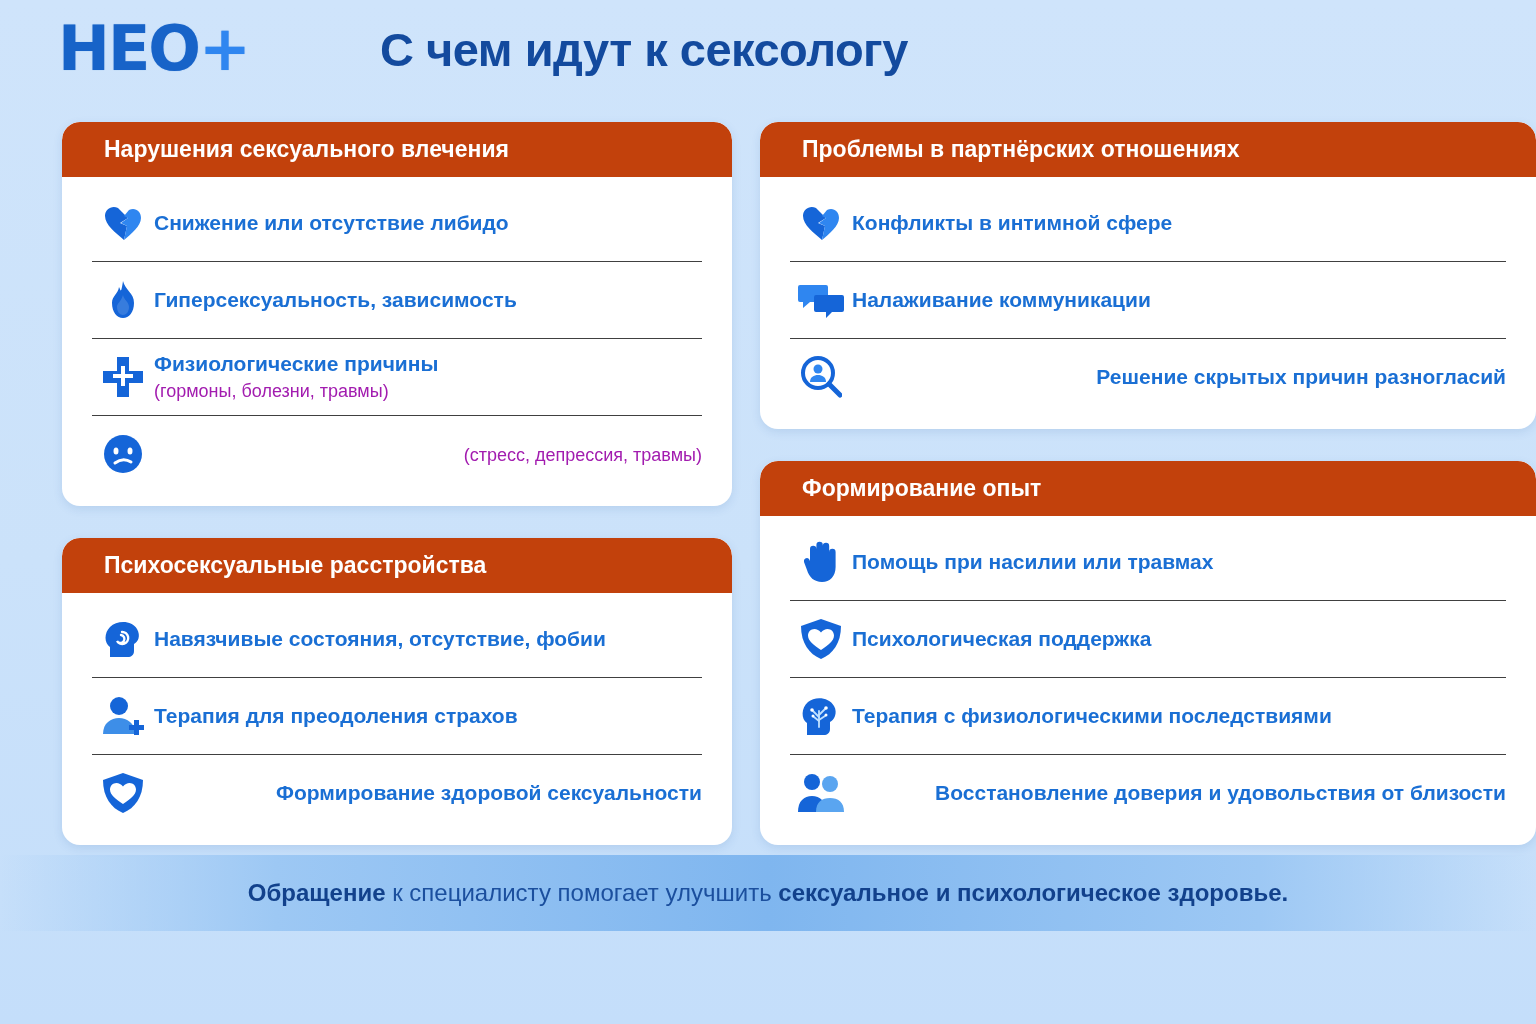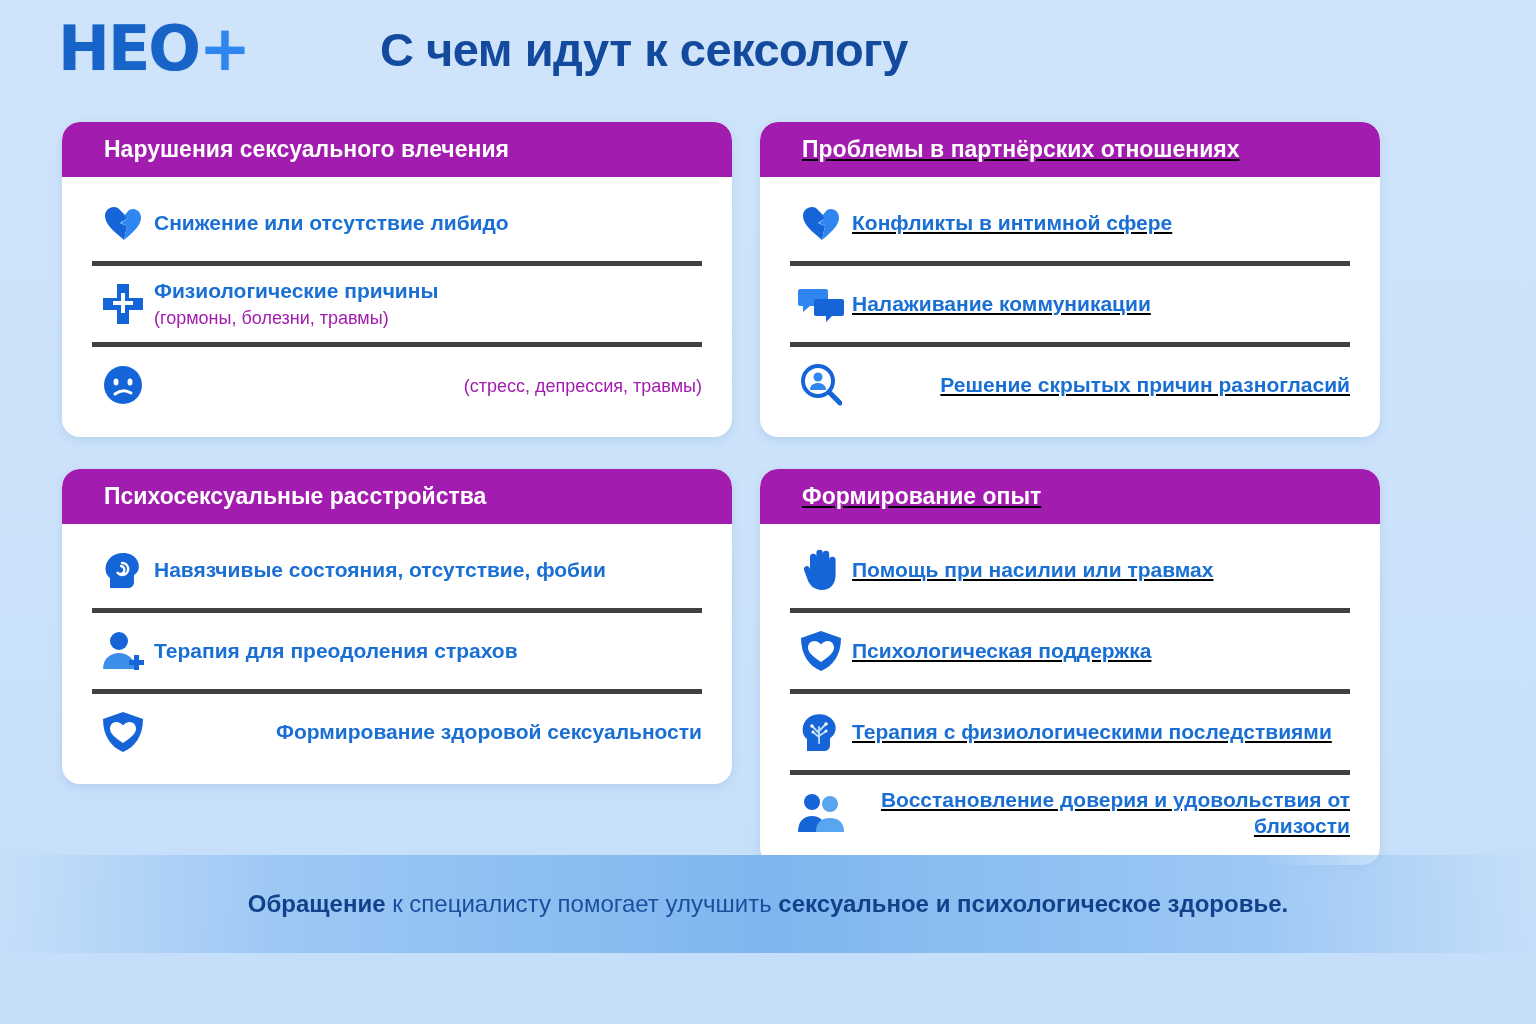--- a/index.html
+++ b/index.html
@@ -60,49 +60,48 @@
   .col-left {
     position: absolute;
     left: 62px;
     top: 122px;
     width: 670px;
   }
   .col-right {
     position: absolute;
     left: 760px;
     top: 122px;
-    width: 620px;
-    text-decoration: underline;
+    width: 776px;
   }
 
   
   .card {
     background: #ffffff;
     border-radius: 18px;
     box-shadow: 0 3px 10px rgba(40,90,160,.13);
     overflow: hidden;
     margin-bottom: 32px;
   }
   .card-head {
-    background: #a21caf;
+    background: #c2410c;
     color: #ffffff;
     font-size: 23px;
     font-weight: bold;
     padding: 14px 0 14px 42px;
     border-radius: 18px 18px 0 0;
     letter-spacing: 0px;
   }
   .card-body {
     padding: 8px 30px 14px 30px;
   }
   .row {
     display: flex;
     align-items: center;
     min-height: 64px;
-    border-bottom: 5px solid #404040;
+    border-bottom: 1px solid #404040;
     padding: 6px 0;
   }
   .row:last-child {
     border-bottom: none;
     text-align: right;
   }
   .row-icon {
     width: 62px;
     min-width: 62px;
     display: flex;
@@ -127,21 +126,21 @@
 
   
   .col-right .row-main { font-size: 21px; }
 
   
   .footer {
     position: absolute;
     left: 0;
     top: 855px;
     width: 1536px;
-    height: 98px;
+    height: 76px;
     background: linear-gradient(90deg, rgba(190,220,250,0) 0%, #9dc8f4 18%, #7fb6ef 50%, #9dc8f4 82%, rgba(190,220,250,0) 100%);
     display: flex;
     align-items: center;
     justify-content: center;
   }
   .footer-text {
     font-size: 24px;
     font-weight: bold;
     color: #12418c;
     letter-spacing: 0px;
@@ -173,20 +172,31 @@
             <svg width="40" height="38" viewBox="0 0 40 38">
               <path d="M19 8 L13 2 C7 -1 0 3 0 10 C0 19 11 27 19 34 L22 20 L15 17 L23 12 Z" fill="#1565d8" transform="translate(2,2)"></path>
               <path d="M21 10 L26 4 C32 1 38 5 38 12 C38 20 28 28 21 34 L24 20 L18 17 L25 12 Z" fill="#2f86f0" transform="translate(0,2)"></path>
             </svg>
           </div>
           <div class="row-text">
             <div class="row-main">Снижение или отсутствие либидо</div>
           </div>
         </div>
 
+        <div class="row">
+          <div class="row-icon">
+            <svg width="30" height="38" viewBox="0 0 30 38">
+              <path d="M15 0 C17 9 26 12 26 22 C26 31 21 37 15 37 C9 37 4 31 4 22 C4 15 10 13 11 6 C13 10 13 13 15 0 Z" fill="#1565d8"></path>
+              <path d="M15 14 C16 19 21 21 21 26 C21 31 18 34 15 34 C12 34 9 31 9 26 C9 22 13 21 15 14 Z" fill="#ffffff" opacity="0.15"></path>
+            </svg>
+          </div>
+          <div class="row-text">
+            <div class="row-main">Гиперсексуальность, зависимость</div>
+          </div>
+        </div>
 
         <div class="row">
           <div class="row-icon">
             <svg width="40" height="40" viewBox="0 0 40 40">
               <path d="M14 0 H26 V14 H40 V26 H26 V40 H14 V26 H0 V14 H14 Z" fill="#1565d8"></path>
               <path d="M18 9 H22 V17 H30 V21 H22 V29 H18 V21 H10 V17 H18 Z" fill="#ffffff"></path>
             </svg>
           </div>
           <div class="row-text">
             <div class="row-main">Физиологические причины</div>

